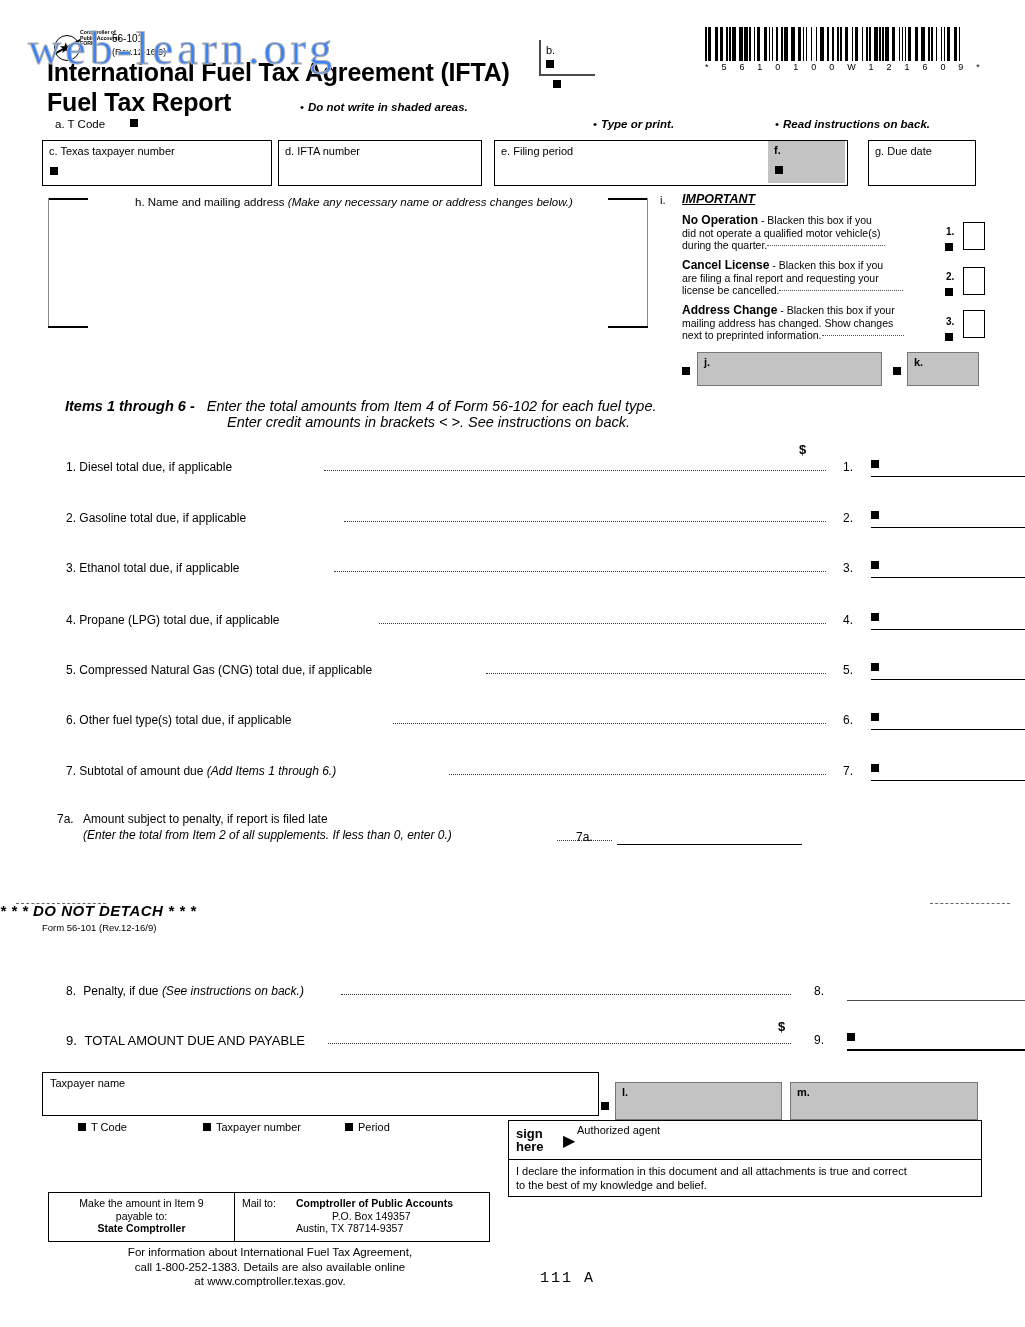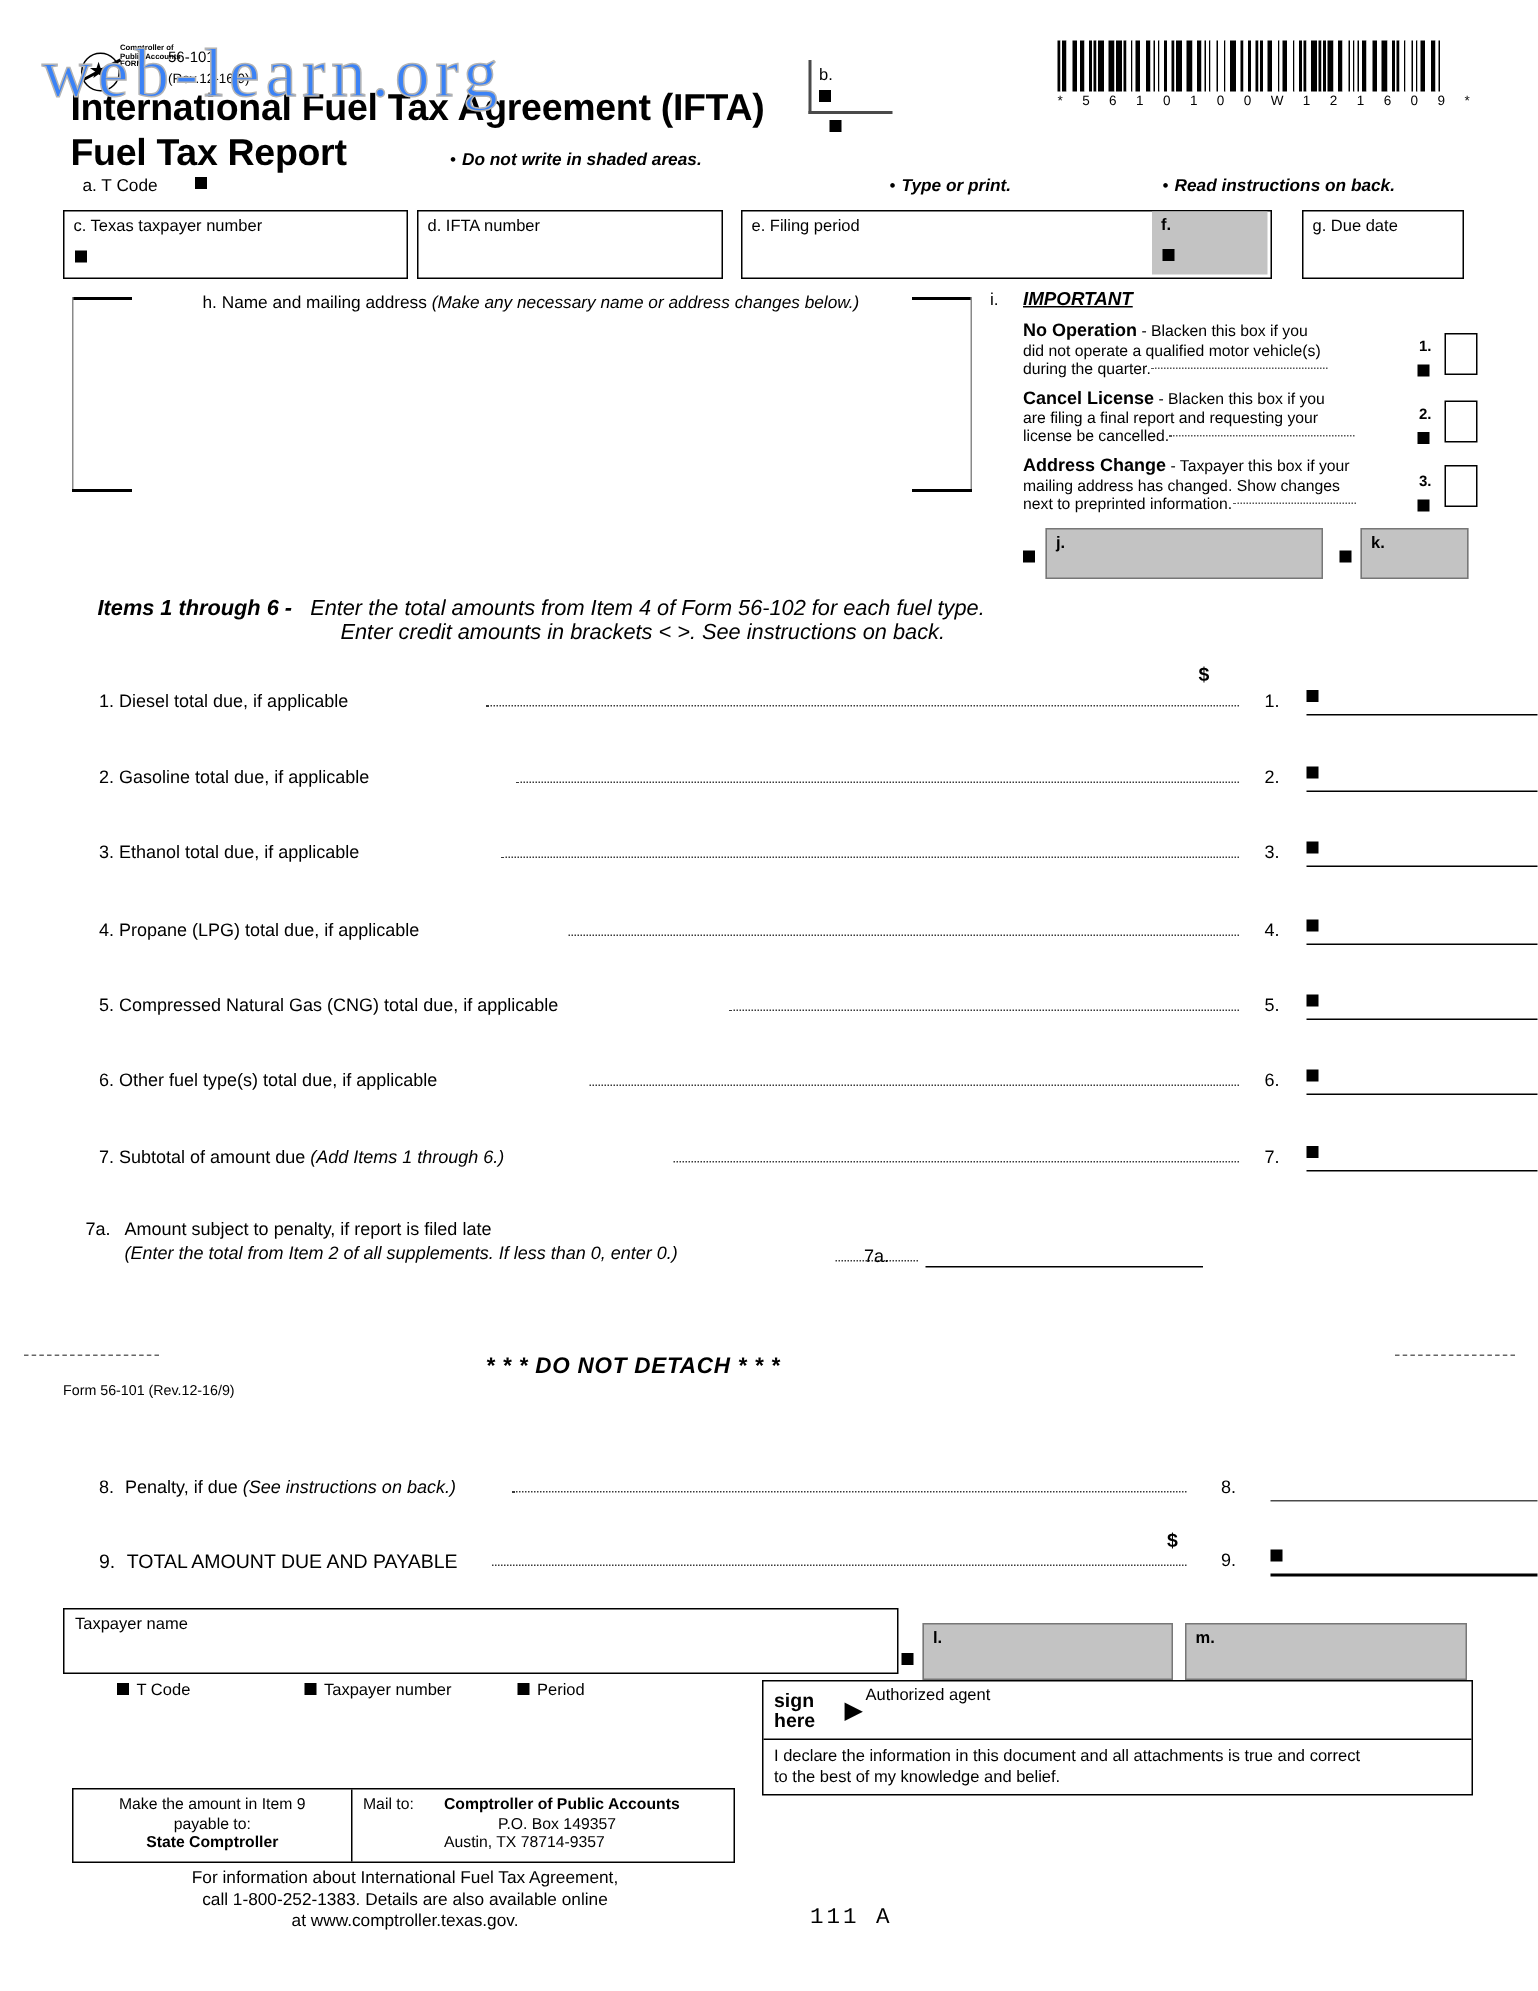--- a/index.html
+++ b/index.html
@@ -99,21 +99,21 @@
   .li .lbl{position:absolute;left:0;top:2px;font-size:12px;white-space:nowrap;}
   .li .lbl i{font-style:italic;}
   .li .leader{position:absolute;top:12px;height:0;border-bottom:1.2px dotted #3a3a3a;}
   .li .num{position:absolute;top:2px;font-size:12px;}
   .li .msq{position:absolute;top:2px;}
   .li .rule{position:absolute;height:1.4px;background:#000;}
   .dollar{position:absolute;font-size:13px;font-weight:bold;}
 
   
   .dash{position:absolute;height:0;border-bottom:1.4px dashed #666;}
-  #detach{left:12px;top:902px;width:820px;text-align:center;
+  #detach{left:0;top:902px;width:820px;
     font-size:15px;font-weight:bold;font-style:italic;letter-spacing:.5px;}
   #formfoot{left:42px;top:922px;font-size:9.5px;}
 
   
   #tpname{left:42px;top:1072px;width:555px;height:42px;}
   #tpname .cap{position:absolute;left:7px;top:4px;font-size:11px;}
   .minilbl{position:absolute;font-size:11px;}
   .minilbl .sq{margin-right:5px;vertical-align:0px;}
 
   
@@ -384,21 +384,21 @@
     </div>
     <span class="impNum" style="left:286px;top:12px;">2.</span>
     <span class="sq impSq" style="left:285px;top:29px;"></span>
     <span class="impChk" style="left:303px;top:8px;"></span>
   </div>
 
   <div class="impRow" style="margin-top:3px;height:42px;">
     <div class="impTxt" style="margin-left:22px;">
       <b>Address Change</b>
       <span>-</span>
-      <span>Taxpayer this box if your</span><br>
+      <span>Blacken this box if your</span><br>
       <span>mailing address has changed. Show changes</span><br>
       <span>next to preprinted information.</span><span class="dotfill" style="width:82px;"></span>
     </div>
     <span class="impNum" style="left:286px;top:12px;">3.</span>
     <span class="sq impSq" style="left:285px;top:29px;"></span>
     <span class="impChk" style="left:303px;top:6px;"></span>
   </div>
 </div>
 
 <span class="sq abs" style="left:682px;top:367px;"></span>

